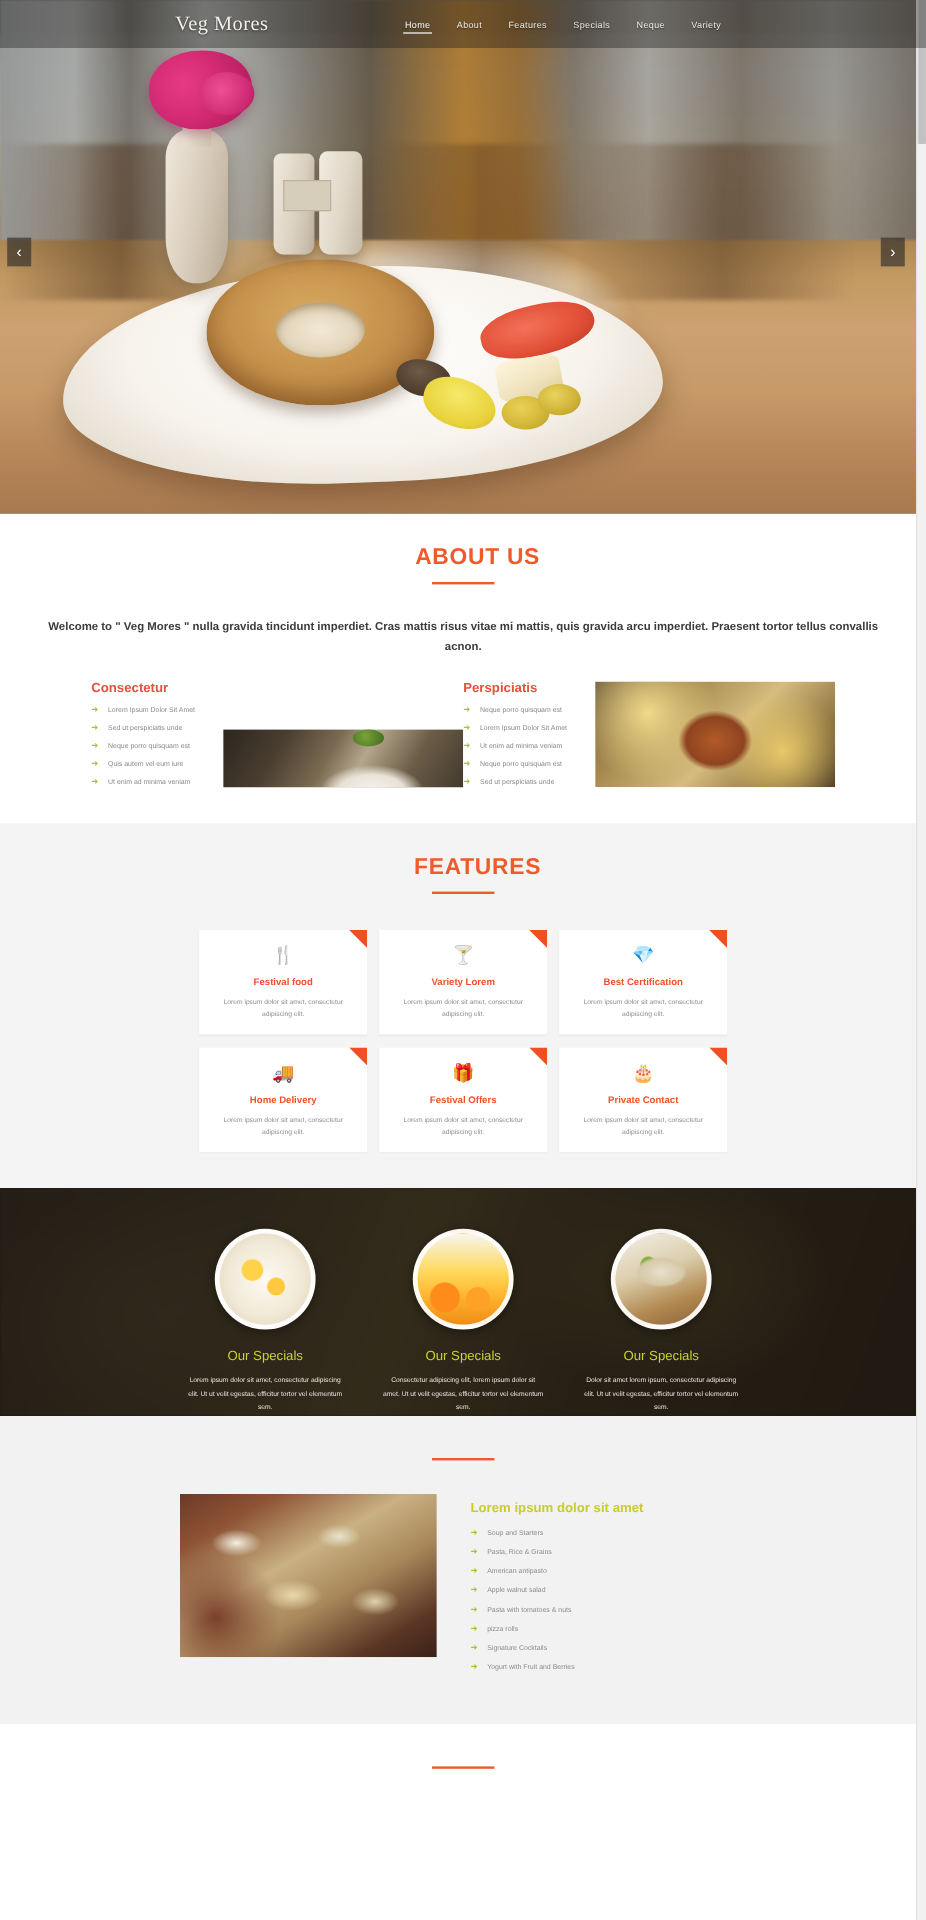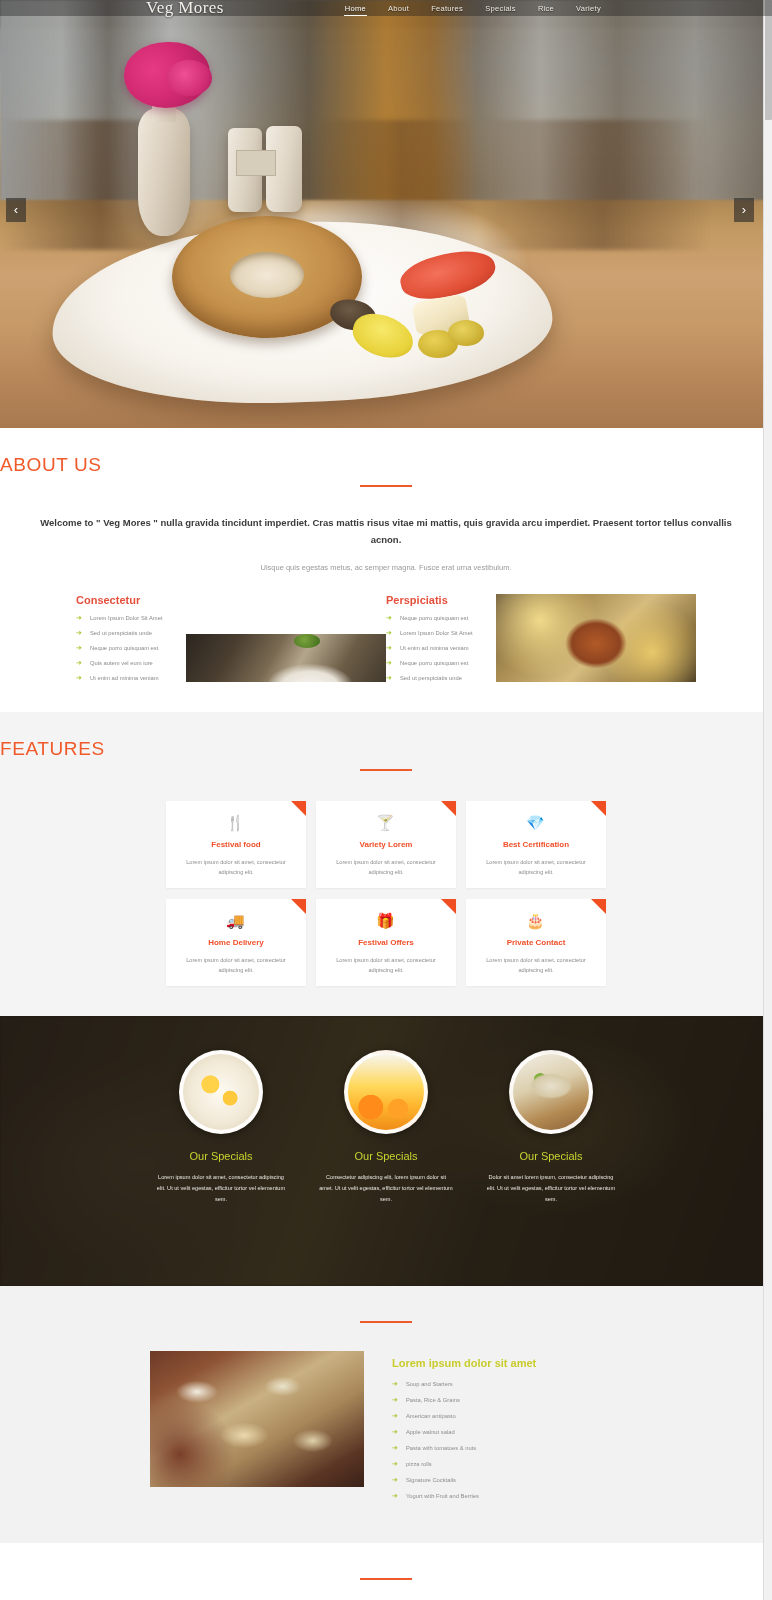--- a/index.html
+++ b/index.html
@@ -170,21 +170,21 @@
     color: #ffffff;
     font-size: 13px; line-height: 24px; text-align: center;
     cursor: pointer; user-select: none;
   }
   .slider-arrow.prev { left: 6px; }
   .slider-arrow.next { right: 18px; }
 
   
   .site-header {
     position: absolute; left: 0; top: 0; right: 0;
-    height: 16px;
+    height: 40px;
     z-index: 30;
     display: flex; align-items: center;
   }
   .header-scrim {
     position: absolute; inset: 0;
     background: rgba(25,25,25,0.38);
   }
   .brand {
     position: relative;
     margin-left: 146px;
@@ -207,23 +207,25 @@
     text-decoration: none;
     letter-spacing: 0.3px;
     text-shadow: 0 1px 1px rgba(0,0,0,0.5);
     padding: 3px 1px;
     white-space: nowrap;
   }
   .nav-link.active { color: #ffffff; border-bottom: 1.5px solid #ffffff; padding-bottom: 2px; }
 
   
   .sec-title {
+    text-align: center;
     color: #f05a2a;
-    font-weight: normal;
+    font-weight: bold;
     letter-spacing: 0.6px;
+    padding-left: 24px;
   }
   .sec-rule {
     width: 52px; height: 2px; background: #f05a2a;
     margin: 9px auto 0;
   }
 
   
   .about {
     background: #ffffff;
     padding: 26px 0 22px;
@@ -318,21 +320,21 @@
     font-size: 8px; font-weight: bold; color: #f0502a;
     margin-bottom: 8px;
   }
   .feat-text {
     font-size: 5.6px; color: #8d8d8d; line-height: 1.85;
   }
 
   
   .specials {
     position: relative;
-    height: 270px;
+    height: 190px;
     overflow: hidden;
     background: #2a2116;
   }
   .specials-bg {
     position: absolute; inset: 0;
     background:
       radial-gradient(ellipse 240px 150px at 18% 55%, rgba(92,78,52,0.8) 0%, rgba(40,32,22,0) 70%),
       radial-gradient(ellipse 200px 130px at 72% 40%, rgba(108,96,52,0.7) 0%, rgba(40,32,22,0) 70%),
       linear-gradient(110deg, #3a3024 0%, #4c4028 26%, #5e5230 44%, #3e3420 64%, #2c2418 100%);
     filter: blur(1px);
@@ -459,31 +461,30 @@
     <div class="slider-arrow next">›</div>
 
     <div class="site-header">
       <div class="header-scrim"></div>
       <div class="brand">Veg Mores</div>
       <nav class="main-nav">
         <a class="nav-link active" href="#">Home</a>
         <a class="nav-link" href="#">About</a>
         <a class="nav-link" href="#">Features</a>
         <a class="nav-link" href="#">Specials</a>
-        <a class="nav-link" href="#">Rice</a>
+        <a class="nav-link" href="#">Neque</a>
         <a class="nav-link" href="#">Variety</a>
       </nav>
     </div>
   </div>
 
   <section class="about">
     <h2 class="sec-title">ABOUT US</h2>
     <div class="sec-rule"></div>
     <p class="about-lead">Welcome to " Veg Mores " nulla gravida tincidunt imperdiet. Cras mattis risus vitae mi mattis, quis gravida arcu imperdiet. Praesent tortor tellus convallis acnon.</p>
-    <p class="about-sub">Uisque quis egestas metus, ac semper magna. Fusce erat urna vestibulum.</p>
 
     <div class="about-cols">
       <div class="about-col">
         <div class="txt">
           <div class="col-head">Consectetur</div>
           <ul class="checklist">
             <li>Lorem Ipsum Dolor Sit Amet</li>
             <li>Sed ut perspiciatis unde</li>
             <li>Neque porro quisquam est</li>
             <li>Quis autem vel eum iure</li>

